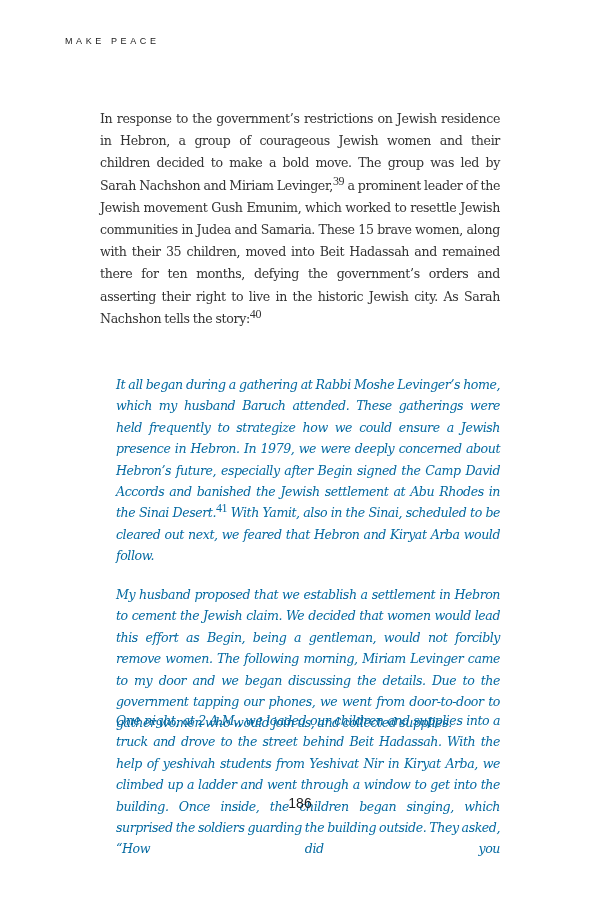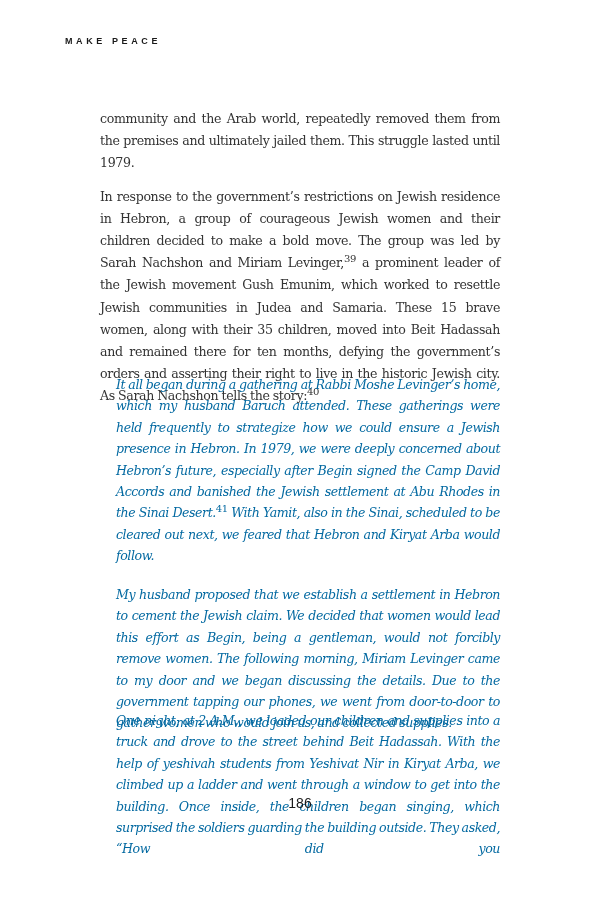--- a/index.html
+++ b/index.html
@@ -12,21 +12,21 @@
       height: 900px;
       position: relative;
       overflow: hidden;
       color: #2b2b2b;
     }
     .running-head {
       position: absolute;
       left: 42px;
       top: 36px;
       font-family: "Liberation Sans", sans-serif;
-      font-weight: bold;
+      font-weight: normal;
       font-size: 9px;
       letter-spacing: 3.6px;
       color: #1a1a1a;
       padding-left: 23px;
     }
     .body-text {
       position: absolute;
       left: 100px;
       top: 108px;
       width: 400px;
@@ -56,43 +56,43 @@
       margin: 0;
       text-align: justify;
       text-align-last: left;
       letter-spacing: -0.45px;
       word-spacing: -0.6px;
     }
     .quote p.last-open {
       text-align-last: justify;
     }
     sup {
-      font-size: 10px;
+      font-size: 12px;
       line-height: 0;
       vertical-align: 5px;
       font-style: normal;
+      font-family: Liberation Serif, serif;
     }
     .page-number {
       position: absolute;
       left: 0;
       width: 600px;
       top: 795px;
       text-align: center;
       font-family: "Liberation Sans", sans-serif;
       font-size: 14px;
       color: #1a1a1a;
     }
   </style>
 </head>
 <body>
 
 <div class="running-head">MAKE PEACE</div>
 
 <div class="body-text">
-  <p>community and the Arab world, repeatedly removed them from the premises and ultimately jailed them. This struggle lasted until 1979.</p>
   <p><span>In response to the government’s restrictions on Jewish residence in Hebron, a group of courageous Jewish women and their children decided to make a bold move. The group was led by Sarah Nachshon and Miriam Levinger,</span><sup>39</sup><span> a prominent leader of the Jewish movement Gush Emunim, which worked to resettle Jewish communities in Judea and Samaria. These 15 brave women, along with their 35 children, moved into Beit Hadassah and remained there for ten months, defying the government’s orders and asserting their right to live in the historic Jewish city. As Sarah Nachshon tells the story:</span><sup>40</sup></p>
 </div>
 
 <div class="quote" style="top:374px;">
   <p><span>It all began during a gathering at Rabbi Moshe Levinger’s home, which my husband Baruch attended. These gatherings were held frequently to strategize how we could ensure a Jewish presence in Hebron. In 1979, we were deeply concerned about Hebron’s future, especially after Begin signed the Camp David Accords and banished the Jewish settlement at Abu Rhodes in the Sinai Desert.</span><sup>41</sup><span> With Yamit, also in the Sinai, scheduled to be cleared out next, we feared that Hebron and Kiryat Arba would follow.</span></p>
 </div>
 
 <div class="quote" style="top:544px;margin-top:40px;">
   <p>My husband proposed that we establish a settlement in Hebron to cement the Jewish claim. We decided that women would lead this effort as Begin, being a gentleman, would not forcibly remove women. The following morning, Miriam Levinger came to my door and we began discussing the details. Due to the government tapping our phones, we went from door-to-door to gather women who would join us, and collected supplies.</p>
 </div>

